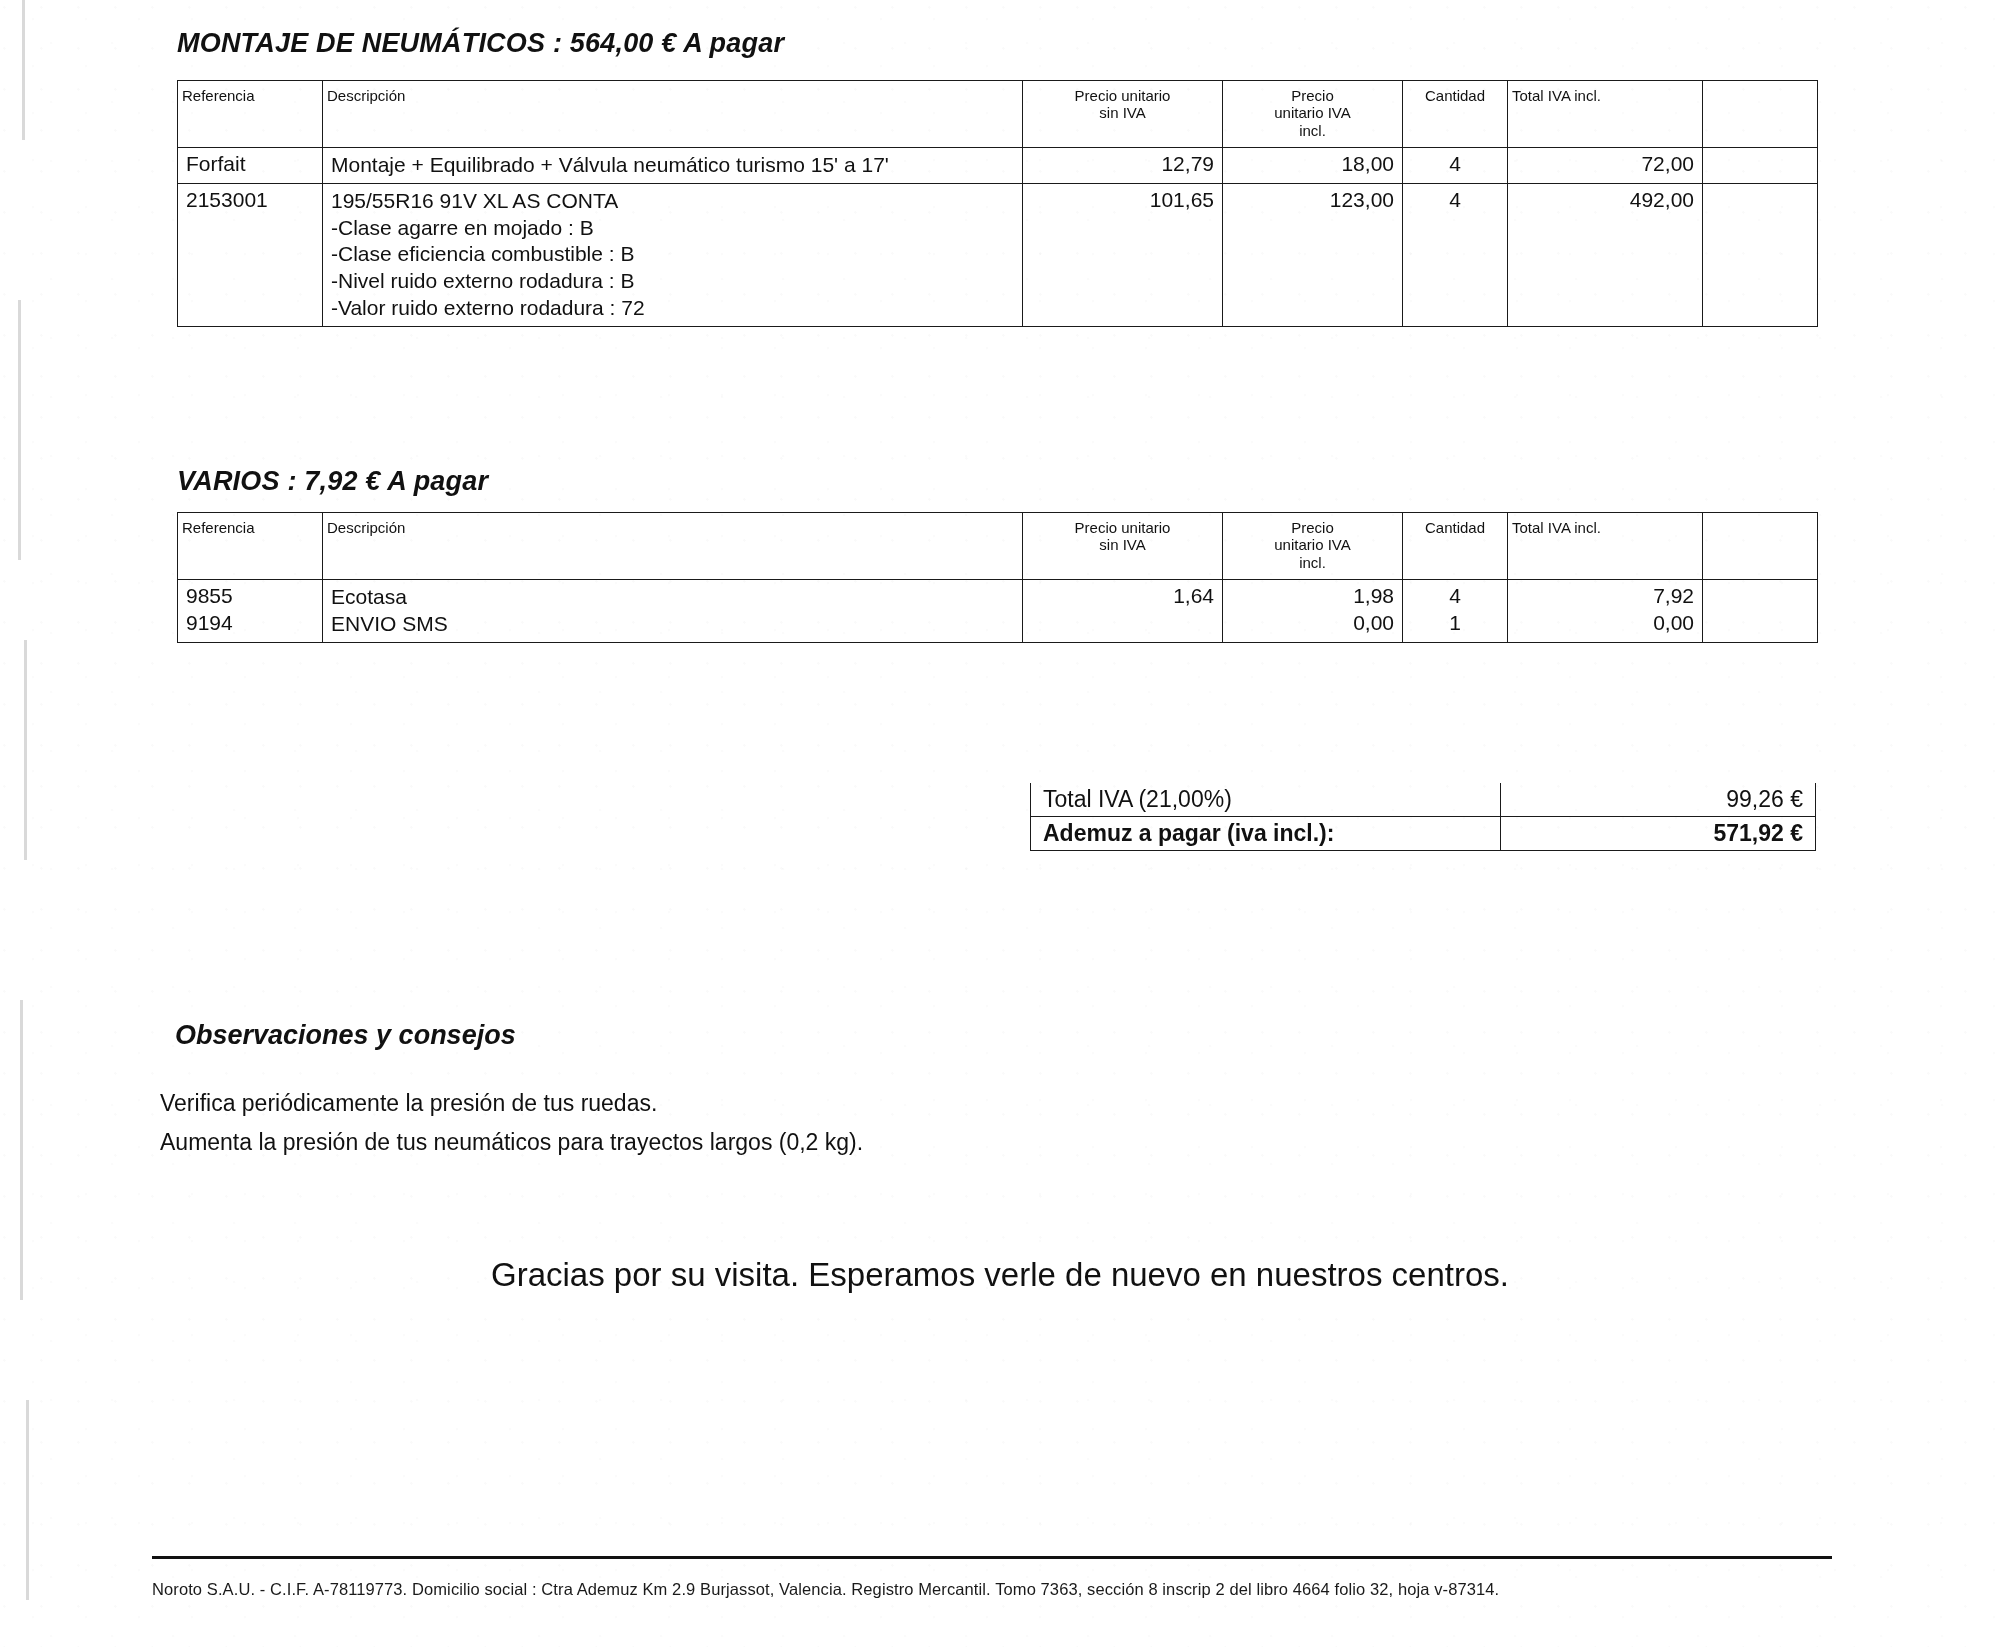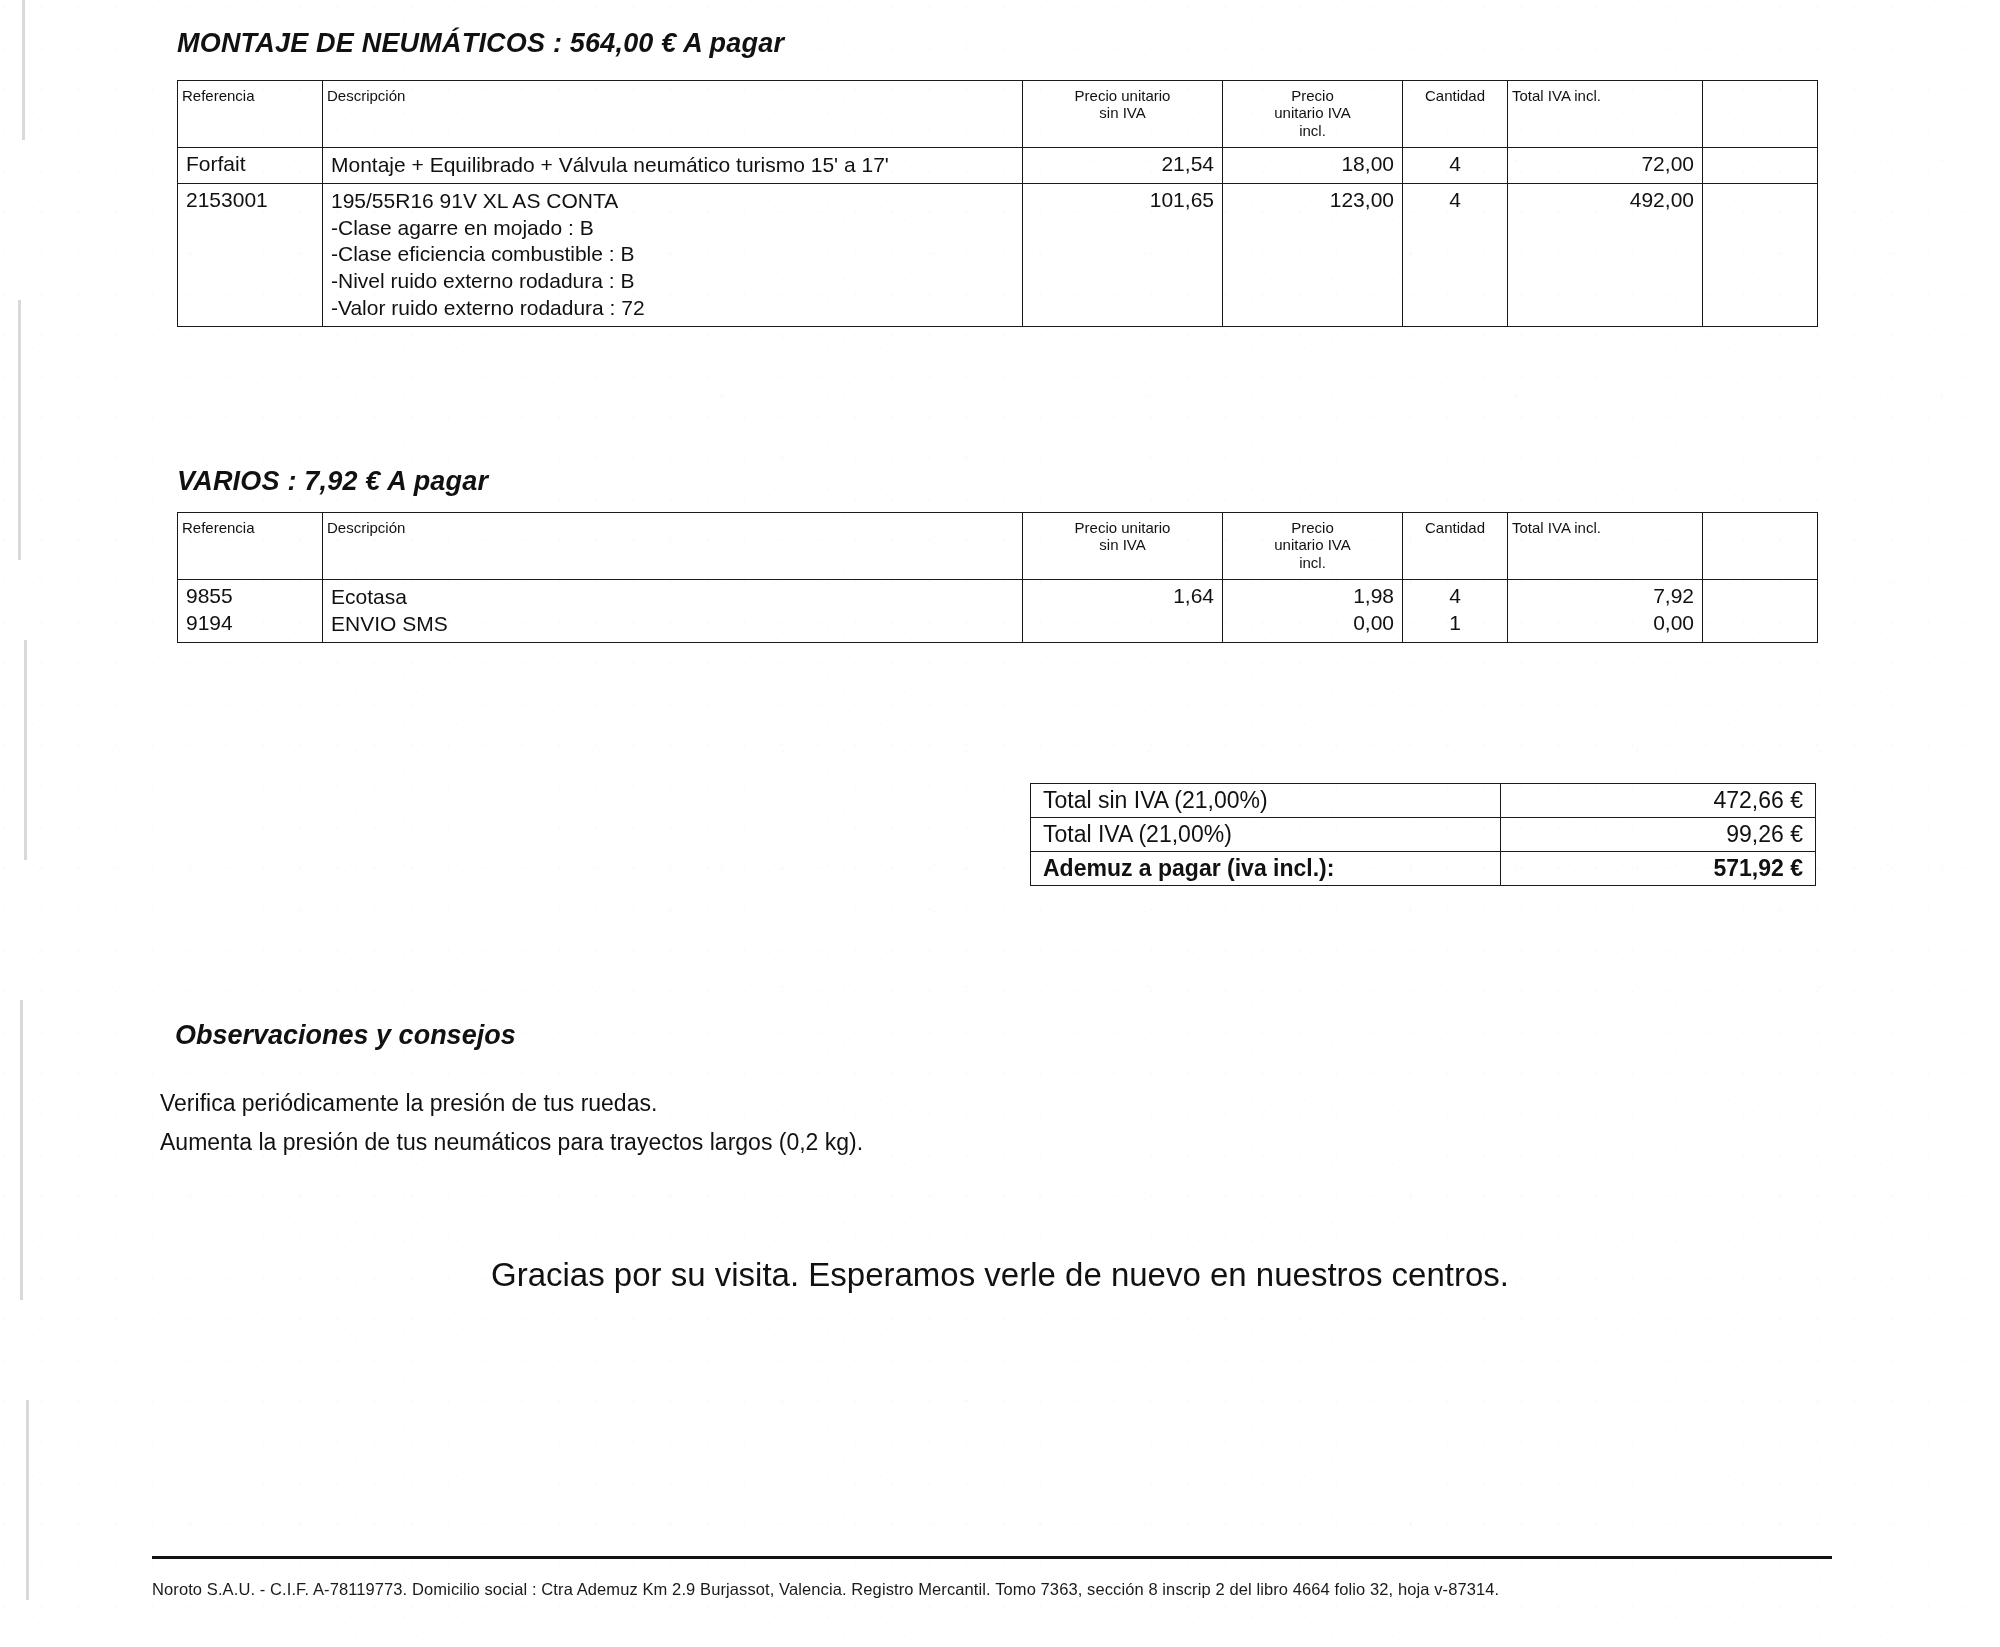--- a/index.html
+++ b/index.html
@@ -146,21 +146,21 @@
         <th class="left">Total IVA incl.</th>
         <th></th>
       </tr>
     </thead>
     <tbody>
       <tr>
         <td>Forfait</td>
         <td>
           <span class="desc-line">Montaje + Equilibrado + Válvula neumático turismo 15' a 17'</span>
         </td>
-        <td class="num">21,54</td>
+        <td class="num">12,79</td>
         <td class="num">18,00</td>
         <td class="ctr">4</td>
         <td class="num">72,00</td>
         <td></td>
       </tr>
       <tr>
         <td>2153001</td>
         <td>
           <span class="desc-line">195/55R16 91V XL AS CONTA</span>
           <span class="desc-line">-Clase agarre en mojado : B</span>
@@ -226,24 +226,20 @@
     </tbody>
   </table>
 
   <table class="totals" style="position:absolute; left:1030px; top:783px; width:785px;">
     <colgroup>
       <col style="width:470px">
       <col style="width:315px">
     </colgroup>
     <tbody>
       <tr>
-        <td class="label">Total sin IVA (21,00%)</td>
-        <td class="value">472,66 €</td>
-      </tr>
-      <tr>
         <td class="label" style="border-top:none; border-bottom:none;">Total IVA (21,00%)</td>
         <td class="value" style="border-top:none; border-bottom:none;">99,26 €</td>
       </tr>
       <tr class="bold">
         <td class="label">Ademuz a pagar (iva incl.):</td>
         <td class="value">571,92 €</td>
       </tr>
     </tbody>
   </table>
 

